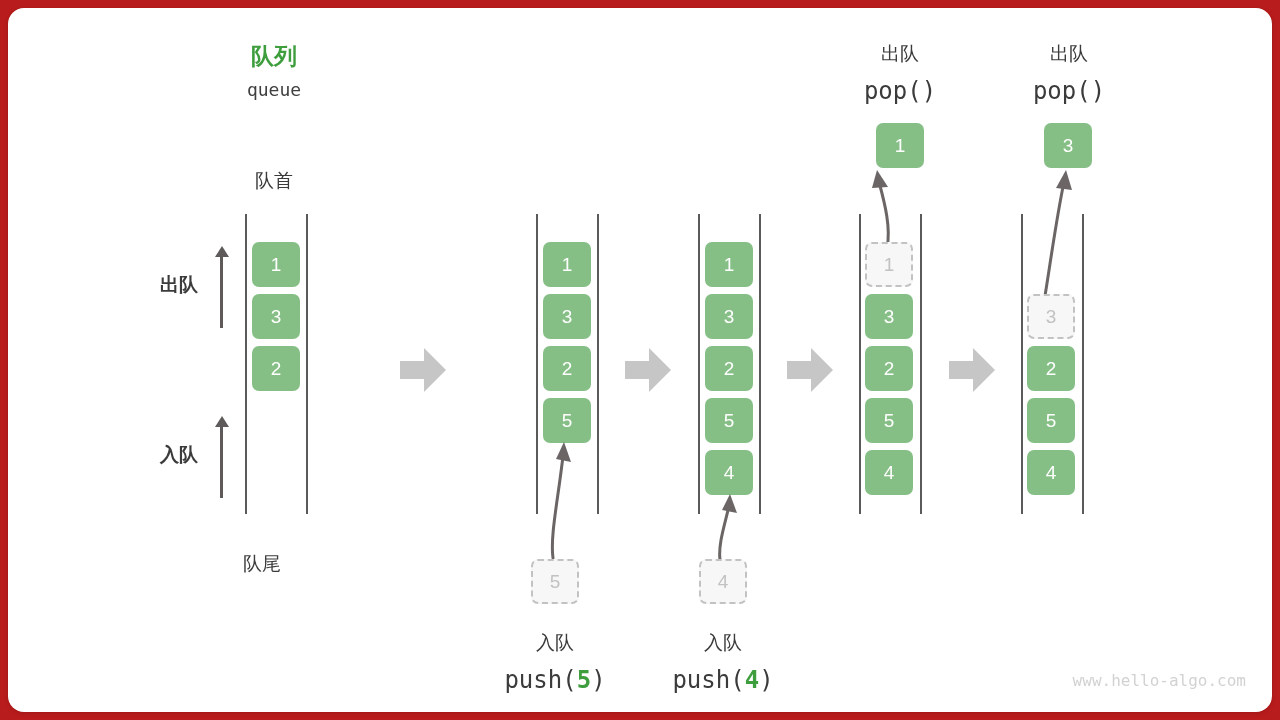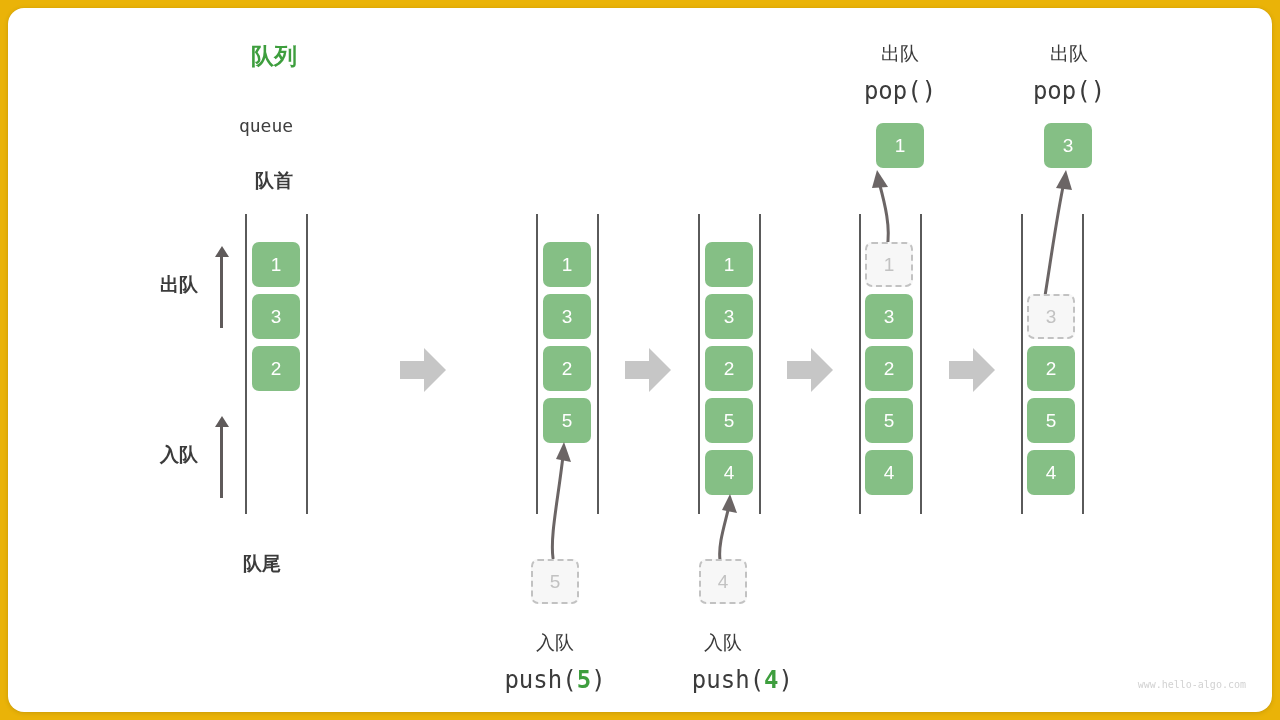--- a/index.html
+++ b/index.html
@@ -6,21 +6,21 @@
     margin: 0;
     padding: 0;
     background: #ffffff;
     font-family: "Liberation Sans", "DejaVu Sans", sans-serif;
   }
   #canvas {
     position: relative;
     width: 1280px;
     height: 720px;
     overflow: hidden;
-    background: #eab308;
+    background: #b91c1c;
   }
   
   #card {
     position: absolute;
     left: 8px;
     top: 8px;
     width: 1264px;
     height: 704px;
     background: #ffffff;
     border-radius: 16px;
@@ -39,21 +39,21 @@
   }
   .title-en {
     font-family: "DejaVu Sans Mono", "Liberation Mono", monospace;
     font-size: 18px;
     color: #3f3f3f;
     text-align: center;
     white-space: nowrap;
   }
   .head-label {
     font-size: 19px;
-    font-weight: bold;
+    font-weight: normal;
     color: #3b3b3b;
     text-align: center;
     white-space: nowrap;
   }
   .side-label {
     font-size: 19px;
     font-weight: bold;
     color: #3b3b3b;
     text-align: right;
     white-space: nowrap;
@@ -108,34 +108,34 @@
   }
   .varrow-head {
     width: 0; height: 0;
     border-left: 7px solid transparent;
     border-right: 7px solid transparent;
     border-bottom: 11px solid #5f5a5a;
   }
 
   .watermark {
     font-family: "DejaVu Sans Mono", "Liberation Mono", monospace;
-    font-size: 10px;
+    font-size: 16px;
     color: #d2d2d2;
     white-space: nowrap;
   }
   svg { overflow: visible; }
 </style>
 </head>
 <body>
 
 <div id="canvas">
   <div id="card">
 
     <div class="abs title-cn" style="left:206px; top:33px; width:120px;">队列</div>
-    <div class="abs title-en" style="left:198px; top:71px; width:120px;margin-top:36px;">queue</div>
+    <div class="abs title-en" style="left:206px; top:71px; width:120px;">queue</div>
 
     <div class="abs head-label" style="left:206px; top:160px; width:120px;">队首</div>
     <div class="abs head-label" style="left:194px; top:543px; width:120px;">队尾</div>
 
     <div class="abs side-label" style="left:85px; top:264px; width:105px;">出队</div>
     <div class="abs" style="left:206px; top:238px; width:16px; height:82px;">
       <div class="varrow-head" style="position:absolute; left:1px; top:0;"></div>
       <div class="varrow-shaft" style="position:absolute; left:6px; top:10px; height:72px;"></div>
     </div>
 
@@ -190,21 +190,21 @@
     <div class="abs cell" style="left:697px; top:390px;">5</div>
     <div class="abs cell" style="left:697px; top:442px;">4</div>
     <div class="abs" style="left:690px; top:484px;">
       <svg width="50" height="70" viewBox="0 0 50 70">
         <path d="M22 68 C 20 52, 27 32, 31 14" stroke="#6b6565" stroke-width="3" fill="none" stroke-linecap="round"></path>
         <path d="M32 2 L39 21 L24 18 Z" fill="#6b6565"></path>
       </svg>
     </div>
     <div class="abs cell ghost" style="left:691px; top:551px;">4</div>
     <div class="abs op-title" style="left:655px; top:622px; width:120px;">入队</div>
-    <div class="abs op-code" style="left:645px; top:658px; width:140px;text-align:right;">
+    <div class="abs op-code" style="left:645px; top:658px; width:140px;">
       <span>push(</span><span class="num">4</span><span>)</span>
     </div>
 
     <div class="abs" style="left:779px; top:340px;">
       <svg width="46" height="44" viewBox="0 0 46 44">
         <path d="M0 13 H24 V0 L46 22 L24 44 V31 H0 Z" fill="#c6c6c6"></path>
       </svg>
     </div>
 
     <div class="abs op-title" style="left:832px; top:33px; width:120px;">出队</div>

